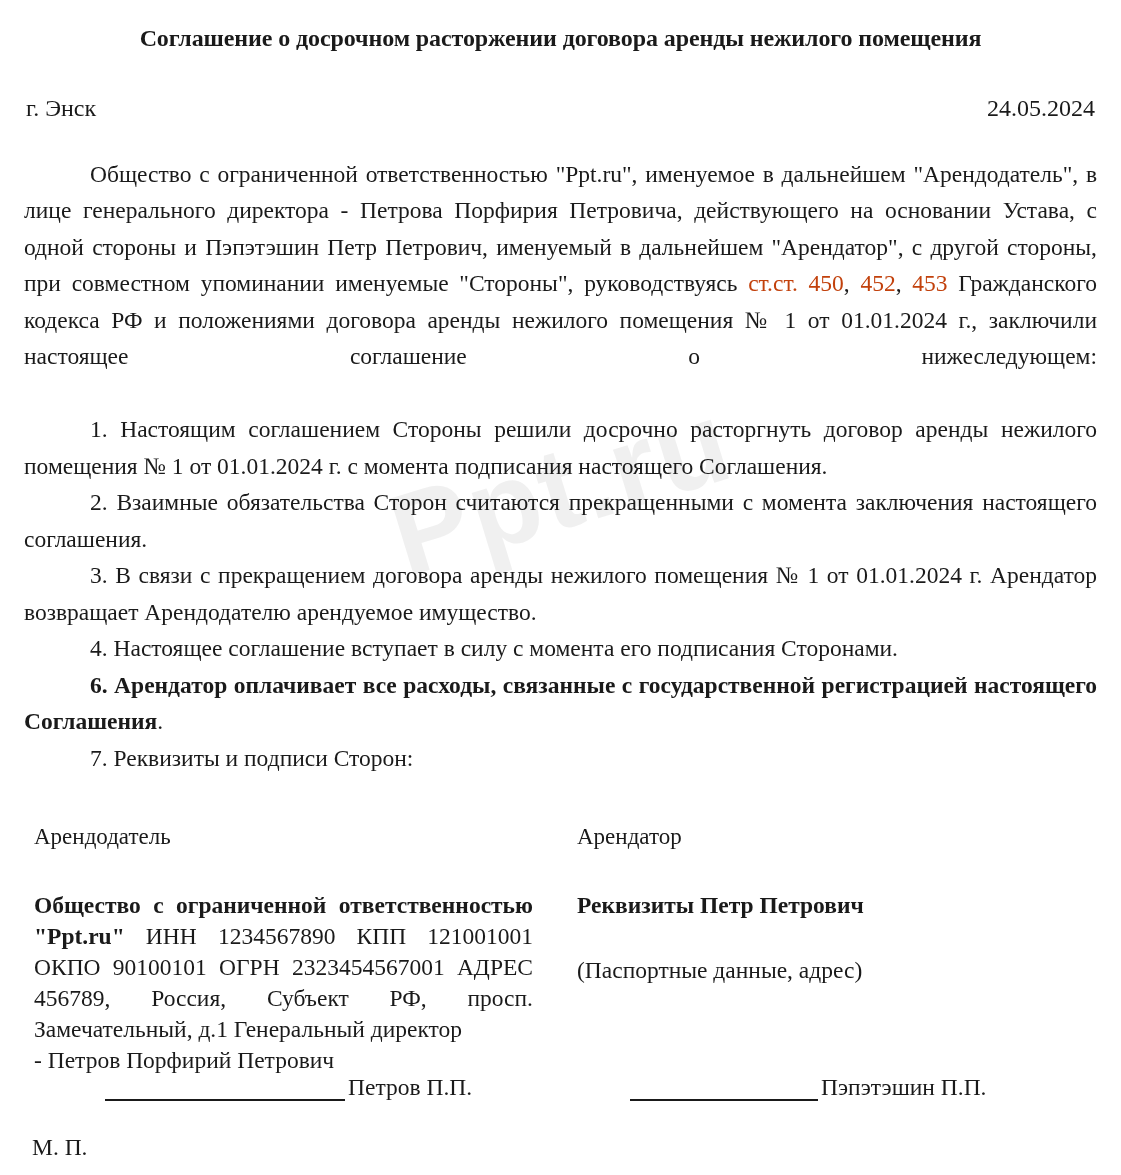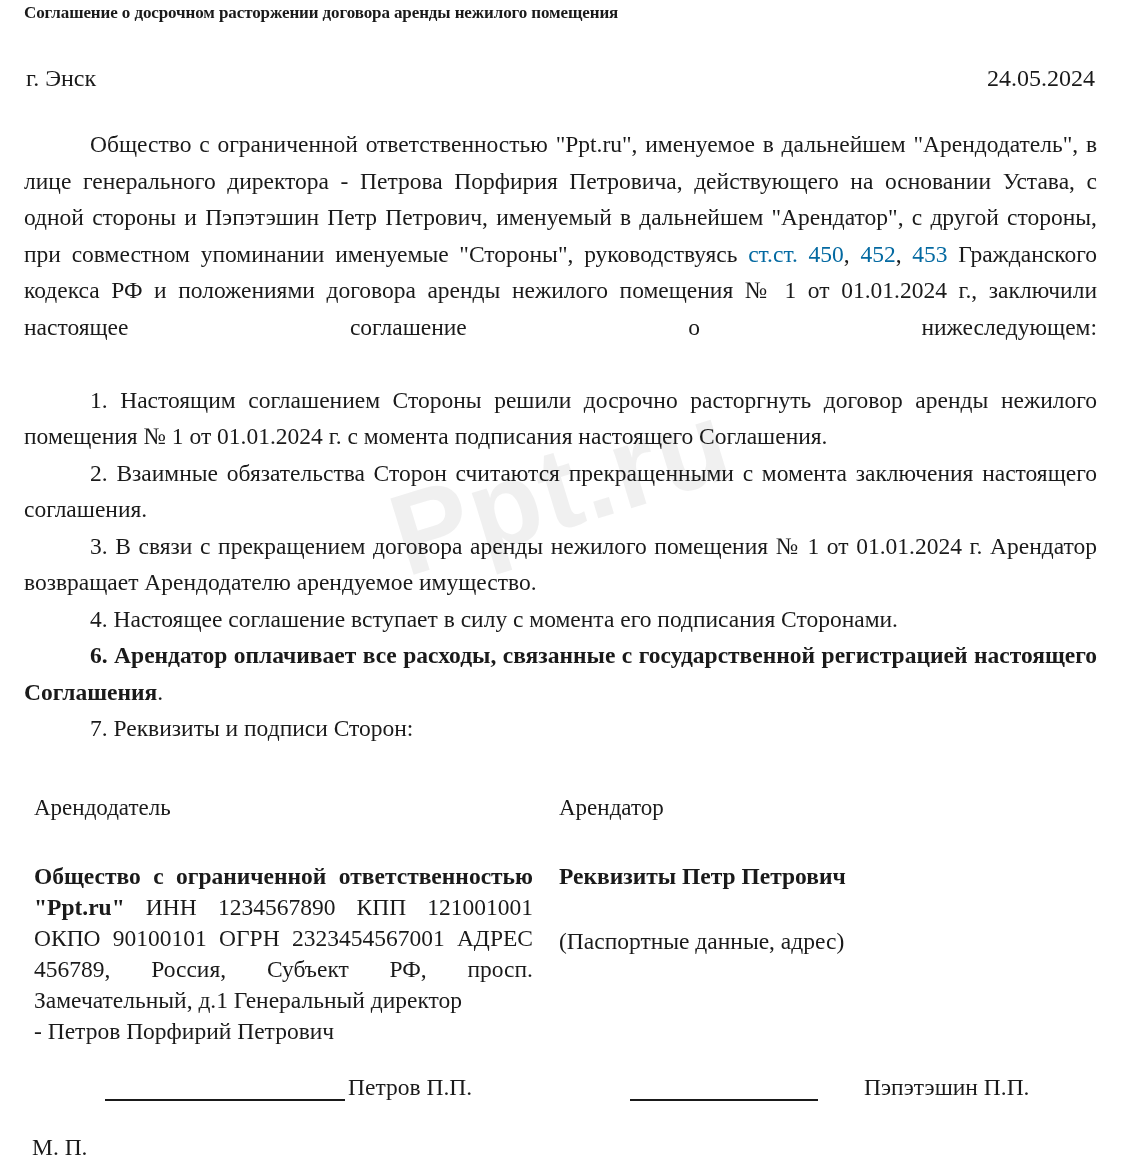--- a/index.html
+++ b/index.html
@@ -39,26 +39,26 @@
     pointer-events: none;
     user-select: none;
     z-index: 0;
     line-height: 1;
   }
 
   .content { position: relative; z-index: 2; }
 
   
   .doc-title {
-    text-align: left;
-    font-size: 17px;
+    text-align: center;
+    font-size: 24px;
     font-weight: 700;
     line-height: 1.2;
     margin: 0;
-    padding-top: 3px;
+    padding-top: 24px;
     letter-spacing: -0.1px;
   }
 
   
   .meta-row {
     display: flex;
     justify-content: space-between;
     align-items: baseline;
     font-size: 24px;
     margin-top: 42px;
@@ -80,32 +80,32 @@
   p.para:last-child { text-align-last: left; }
 
   .intro { text-align: justify; }
   .intro::after {
     content: "";
     display: inline-block;
     width: 100%;
   }
 
   a.ref, .ref {
-    color: #0369a1;
+    color: #c2410c;
     text-decoration: none;
   }
 
   .clause { margin-top: 0; }
   .bold { font-weight: 700; }
 
   
   .sig-area {
     margin-top: 46px;
     display: flex;
-    gap: 16px;
+    gap: 34px;
     align-items: flex-start;
   }
   .col {
     width: 509px;
     flex: 0 0 509px;
   }
   .col-head {
     font-size: 23px;
     line-height: 30px;
     margin: 0 0 38px 10px;
@@ -147,21 +147,21 @@
     white-space: nowrap;
   }
   .signline .rule {
     display: inline-block;
     border-bottom: 2px solid #1a1a1a;
     height: 20px;
     margin-right: 1px;
   }
   .signline.left { left: 105px; }
   .signline.left .rule { width: 240px; }
-  .signline.right { left: 630px; gap: 43px; }
+  .signline.right { left: 630px; }
   .signline.right .rule { width: 188px; }
   .signline .nm { padding-left: 2px; }
 
   .mp {
     position: absolute;
     left: 32px;
     top: 1132px;
     font-size: 23.5px;
     line-height: 30px;
     z-index: 2;

